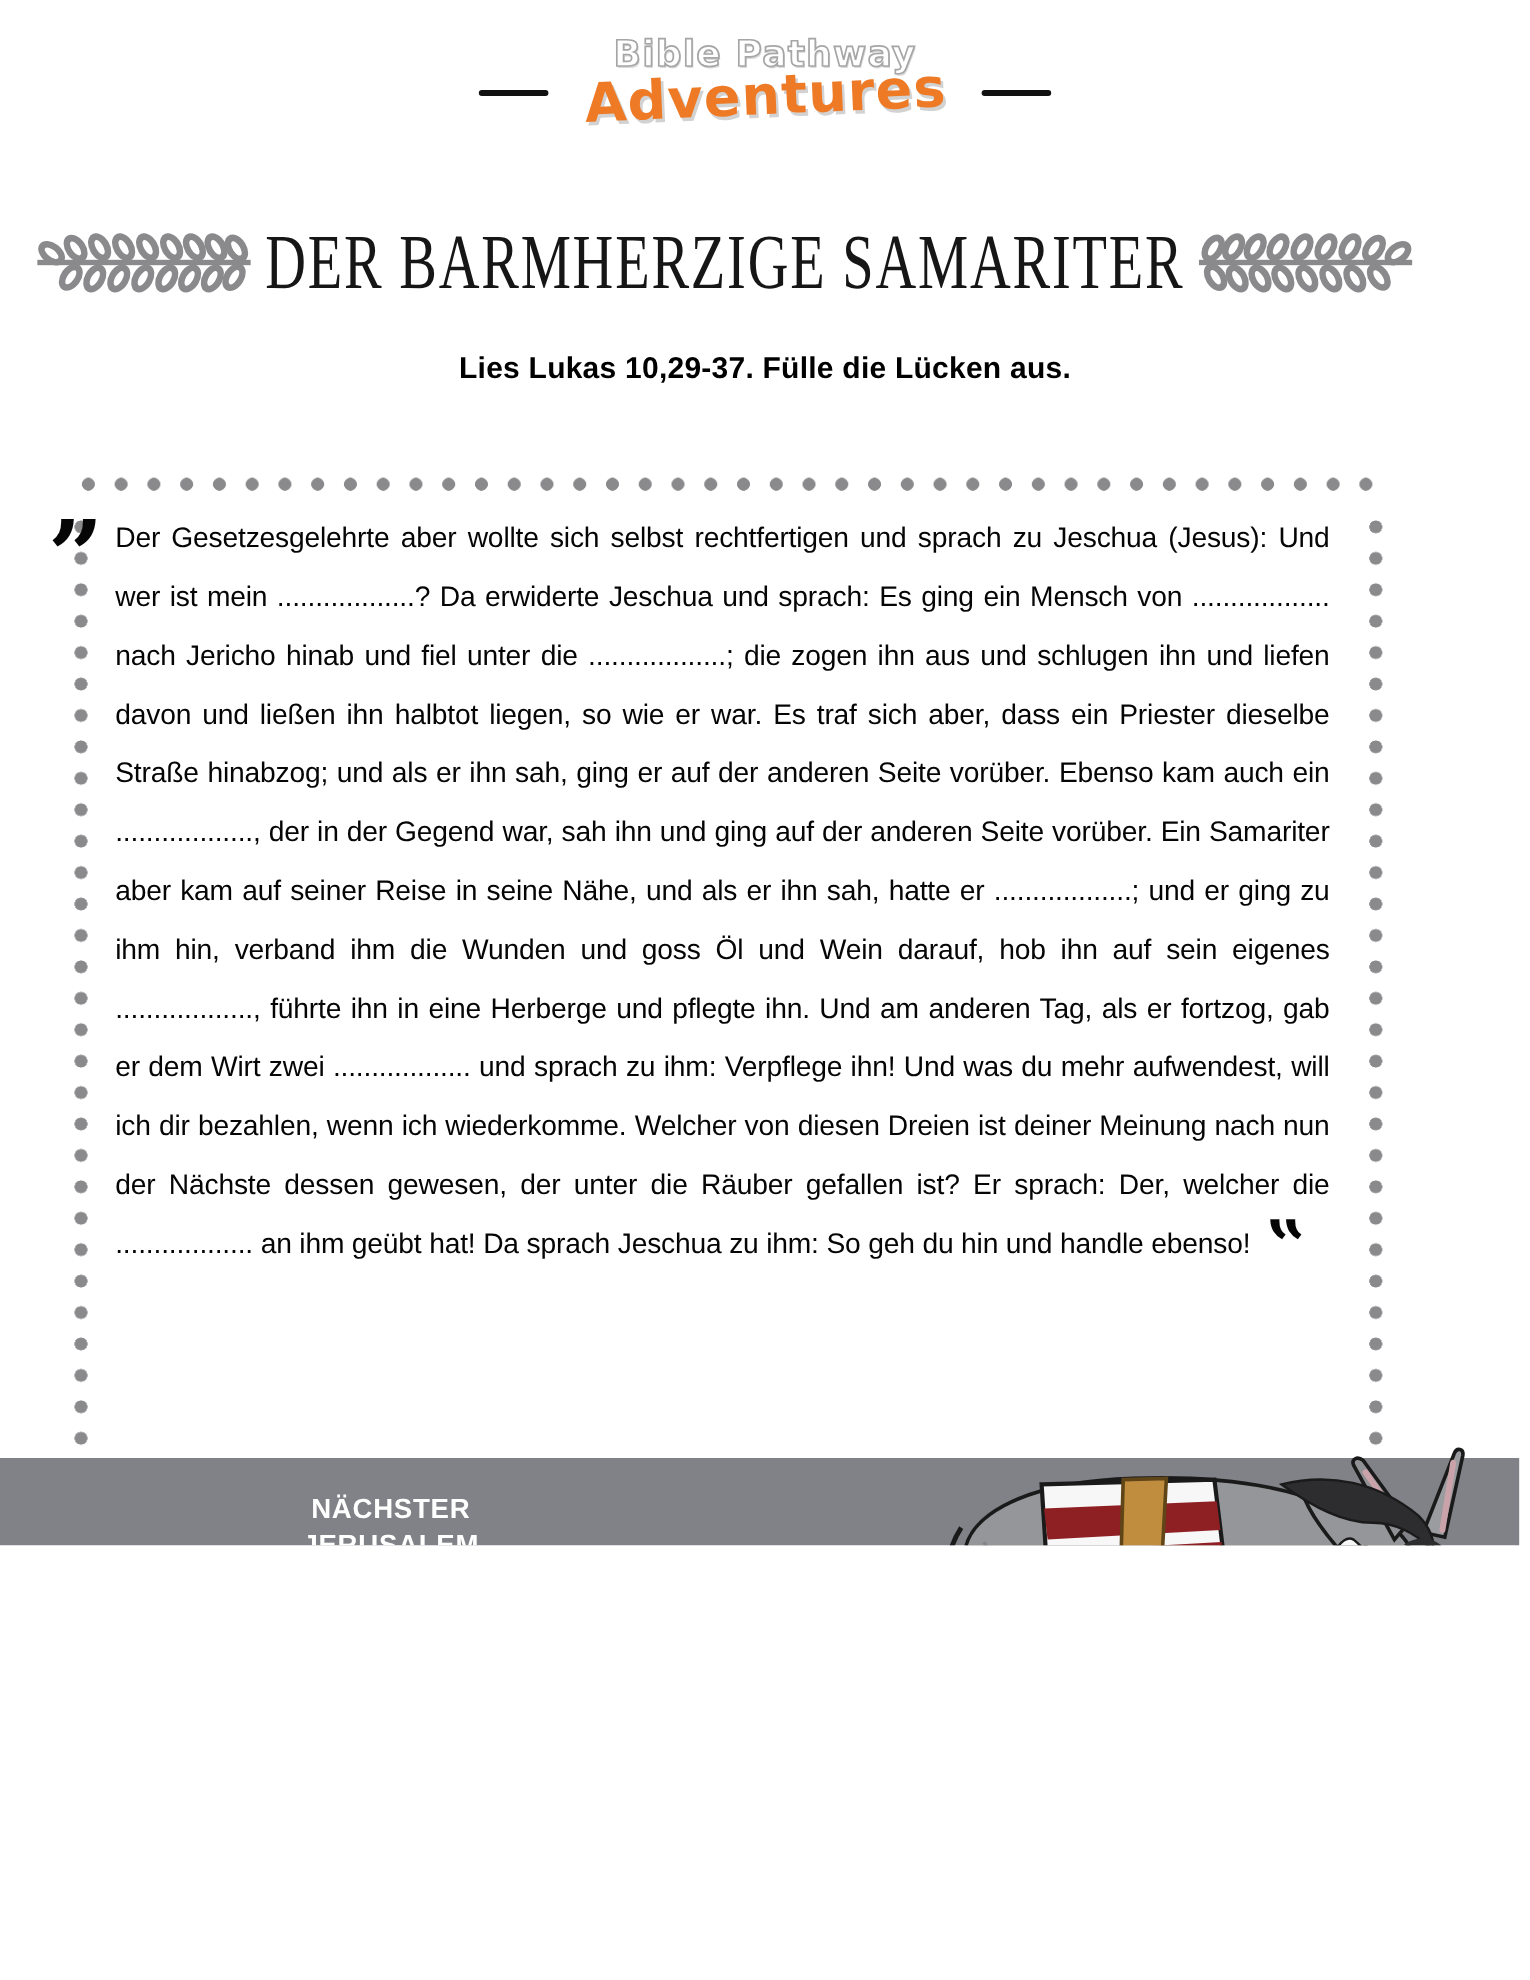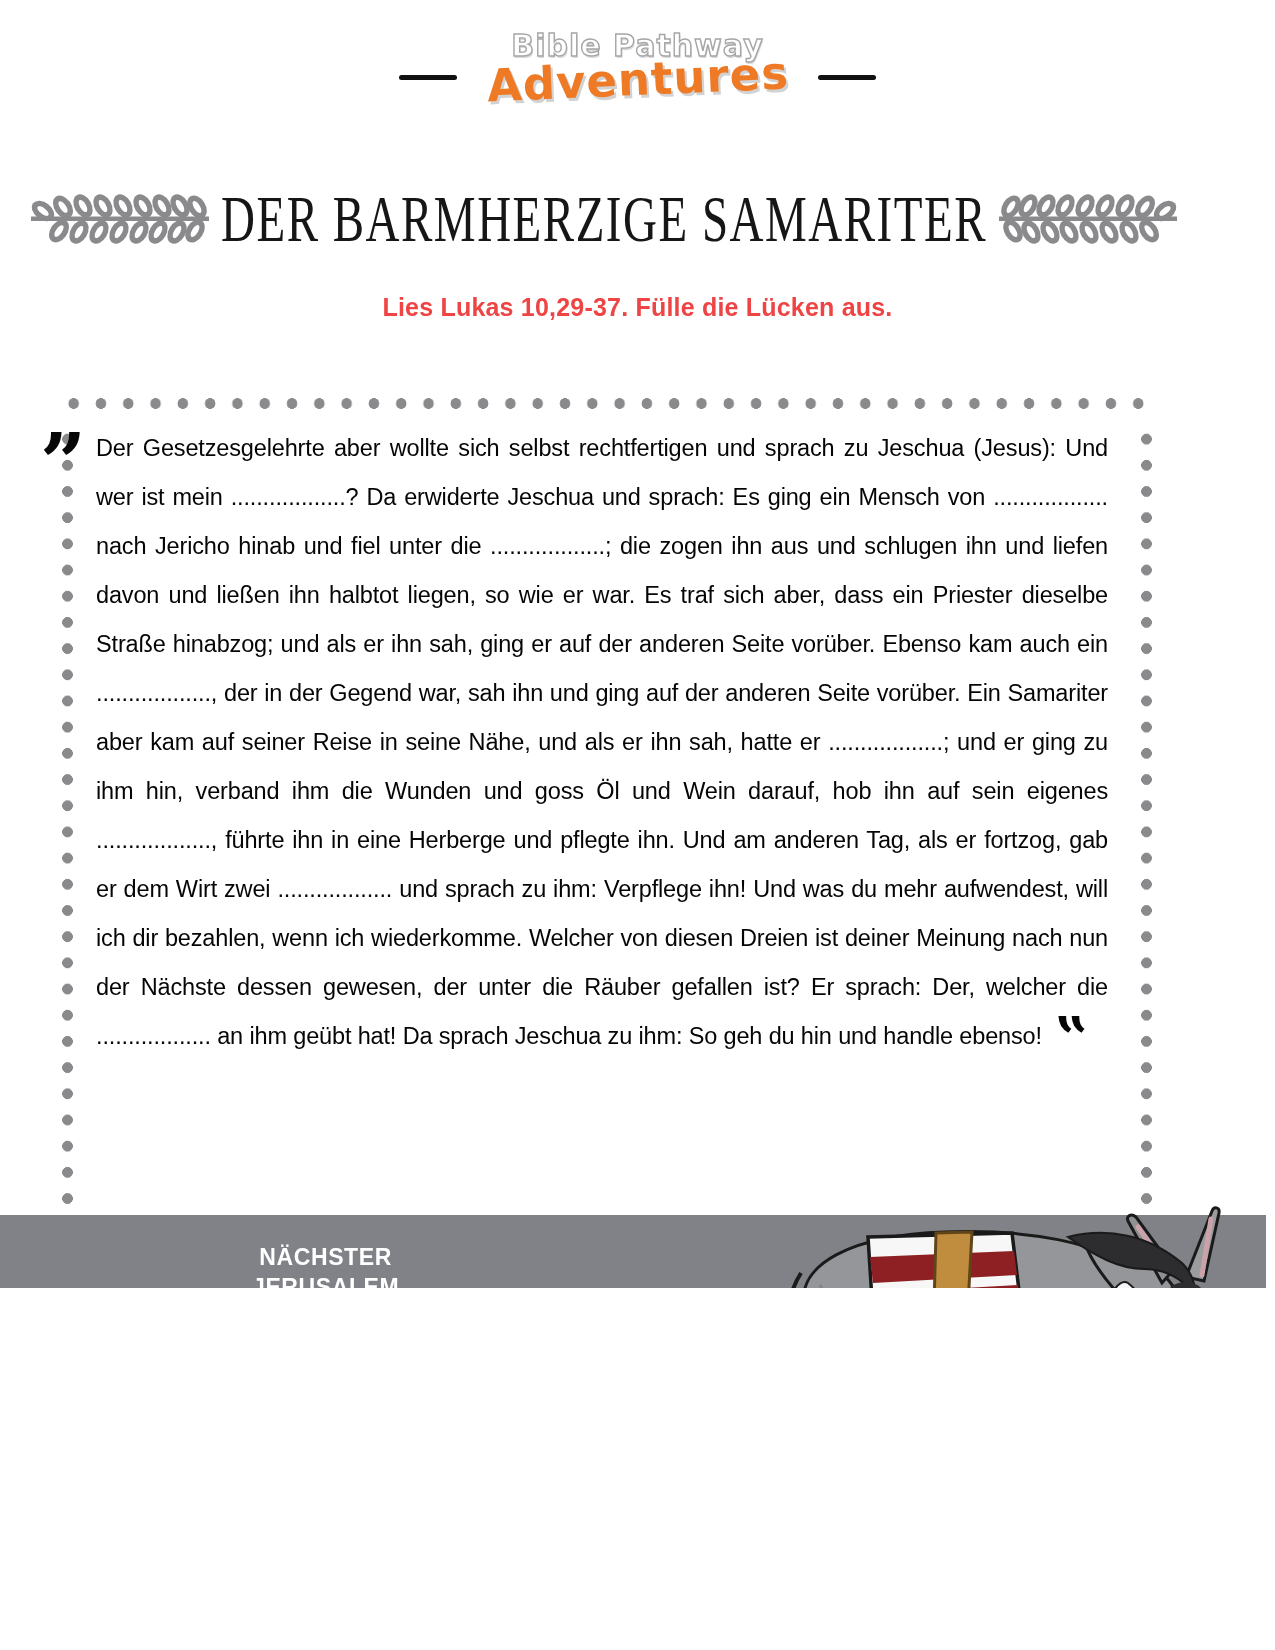--- a/index.html
+++ b/index.html
@@ -35,21 +35,21 @@
     font-family:"Liberation Serif", serif; font-size:47px; font-weight:500;
     letter-spacing:1.5px; transform:scaleY(1.38); transform-origin:center;
     white-space:nowrap; color:#161616; padding:0 12px;
   }
   .laurel { flex:0 0 auto; }
   .laurel.right { transform:scaleX(-1); }
 
   
   .instruction {
     position:absolute; top:293px; left:0; width:100%; text-align:center;
-    font-size:25px; font-weight:bold; letter-spacing:0.2px; color:#ef4444;
+    font-size:25px; font-weight:bold; letter-spacing:0.2px; color:#000000;
   }
 
   
   .dot-row, .dot-col { position:absolute; }
   .dot-row {
     left:60px; top:398px; width:1094px; height:11px;
     background-image:radial-gradient(circle closest-side, #8a8a8d 94%, transparent 100%);
     background-size:27.3px 11px;
   }
   .dot-col {

